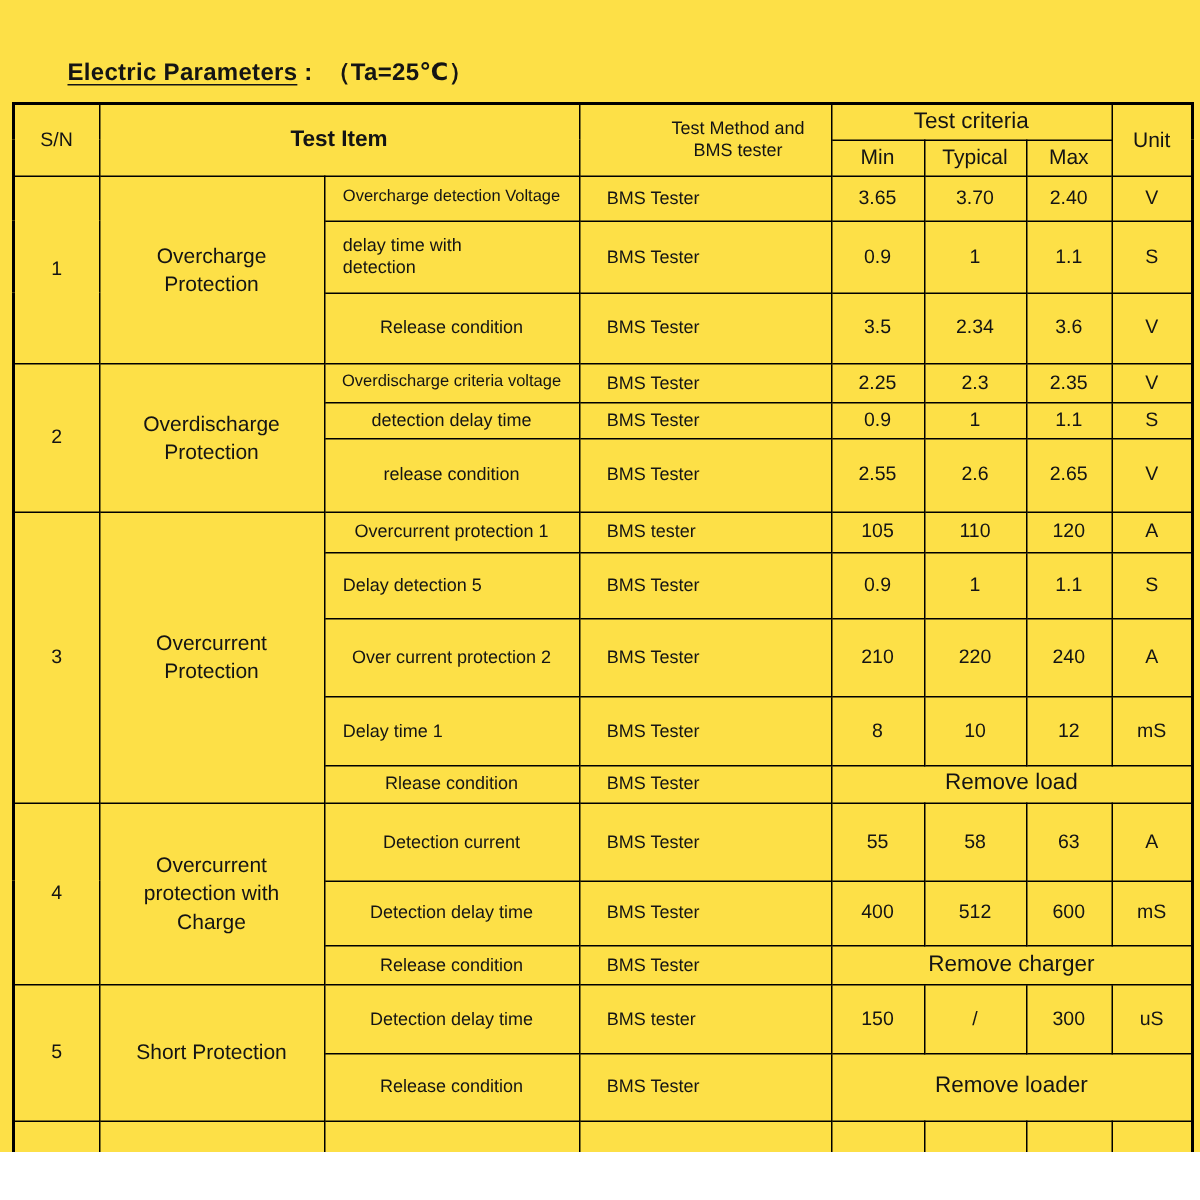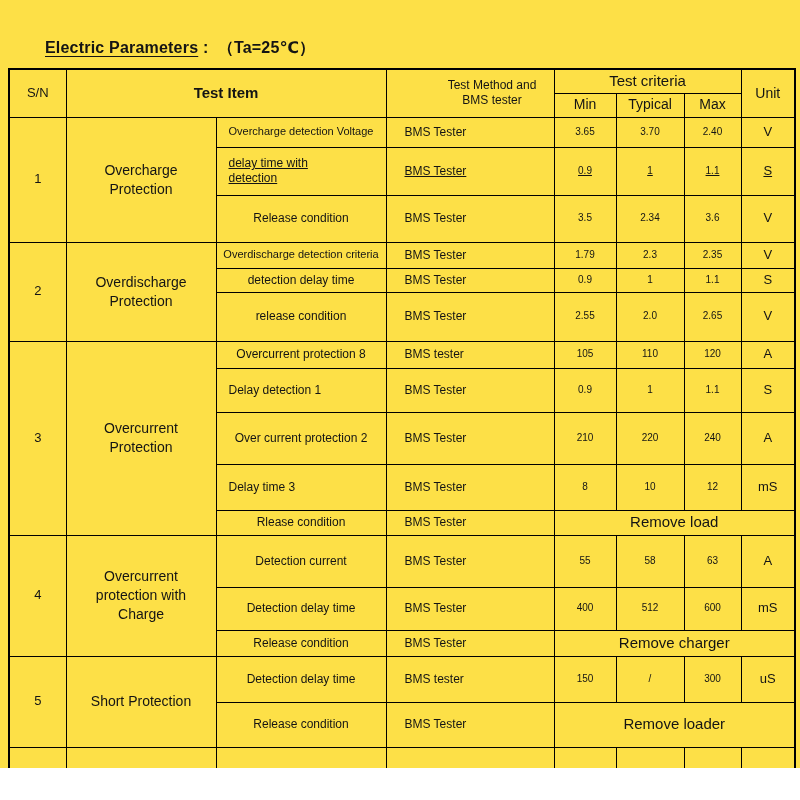--- a/index.html
+++ b/index.html
@@ -15,27 +15,27 @@
   .h-method{font-size:12px;padding-left:44px;}
   .h-criteria{font-size:15px;}
   .h-min,.h-typical,.h-max{font-size:14px;}
   .h-unit{font-size:14px;}
   .sn{font-size:13px;}
   .gname{font-size:14px;line-height:1.35;}
   .item{font-size:12px;margin-left:40px;}
   .item.small{font-size:11px;}
   .left{text-align:left;padding-left:12px;}
   .method{font-size:12px;text-align:left;padding-left:18px;}
-  .num{font-size:10px;}
+  .num{font-size:13px;}
   .unit{font-size:13px;}
   .result{font-size:15px;}
   
   tr.r24{height:24px;} tr.r25{height:25px;} tr.r26{height:26px;} tr.r27{height:27px;}
   tr.r30{height:30px;} tr.r43{height:43px;} tr.r44{height:44px;} tr.r45{height:45px;}
-  tr.r46{height:46px;} tr.r47{height:47px;} tr.r48{height:48px;text-decoration:underline;} tr.r49{height:49px;}
+  tr.r46{height:46px;} tr.r47{height:47px;} tr.r48{height:48px;} tr.r49{height:49px;}
   tr.r52{height:52px;} tr.r60{height:60px;}
 </style>
 </head>
 <body>
 
 <div class="page">
 
   <div class="title"><span class="t-main">Electric Parameters</span><span class="t-suffix"> :  （Ta=25℃）</span></div>
 
   <table class="params">
@@ -92,73 +92,73 @@
         <td class="num">3.5</td>
         <td class="num">2.34</td>
         <td class="num">3.6</td>
         <td class="unit">V</td>
       </tr>
 
       <tr class="r26">
         <td class="sn" rowspan="3">2</td>
         <td class="gname" rowspan="3">Overdischarge
 Protection</td>
-        <td class="item small">Overdischarge detection criteria</td>
-        <td class="method">BMS Tester</td>
-        <td class="num">1.79</td>
+        <td class="item small">Overdischarge criteria voltage</td>
+        <td class="method">BMS Tester</td>
+        <td class="num">2.25</td>
         <td class="num">2.3</td>
         <td class="num">2.35</td>
         <td class="unit">V</td>
       </tr>
       <tr class="r24">
         <td class="item">detection delay time</td>
         <td class="method">BMS Tester</td>
         <td class="num">0.9</td>
         <td class="num">1</td>
         <td class="num">1.1</td>
         <td class="unit">S</td>
       </tr>
       <tr class="r49">
         <td class="item">release condition</td>
         <td class="method">BMS Tester</td>
         <td class="num">2.55</td>
-        <td class="num">2.0</td>
+        <td class="num">2.6</td>
         <td class="num">2.65</td>
         <td class="unit">V</td>
       </tr>
 
       <tr class="r27">
         <td class="sn" rowspan="5">3</td>
         <td class="gname" rowspan="5">Overcurrent
 Protection</td>
-        <td class="item">Overcurrent protection 8</td>
+        <td class="item">Overcurrent protection 1</td>
         <td class="method">BMS tester</td>
         <td class="num">105</td>
         <td class="num">110</td>
         <td class="num">120</td>
         <td class="unit">A</td>
       </tr>
       <tr class="r44">
-        <td class="item left">Delay detection 1</td>
+        <td class="item left">Delay detection 5</td>
         <td class="method">BMS Tester</td>
         <td class="num">0.9</td>
         <td class="num">1</td>
         <td class="num">1.1</td>
         <td class="unit">S</td>
       </tr>
       <tr class="r52">
         <td class="item">Over current protection 2</td>
         <td class="method">BMS Tester</td>
         <td class="num">210</td>
         <td class="num">220</td>
         <td class="num">240</td>
         <td class="unit">A</td>
       </tr>
       <tr class="r46">
-        <td class="item left">Delay time 3</td>
+        <td class="item left">Delay time 1</td>
         <td class="method">BMS Tester</td>
         <td class="num">8</td>
         <td class="num">10</td>
         <td class="num">12</td>
         <td class="unit">mS</td>
       </tr>
       <tr class="r25">
         <td class="item">Rlease condition</td>
         <td class="method">BMS Tester</td>
         <td class="result" colspan="4">Remove load</td>

